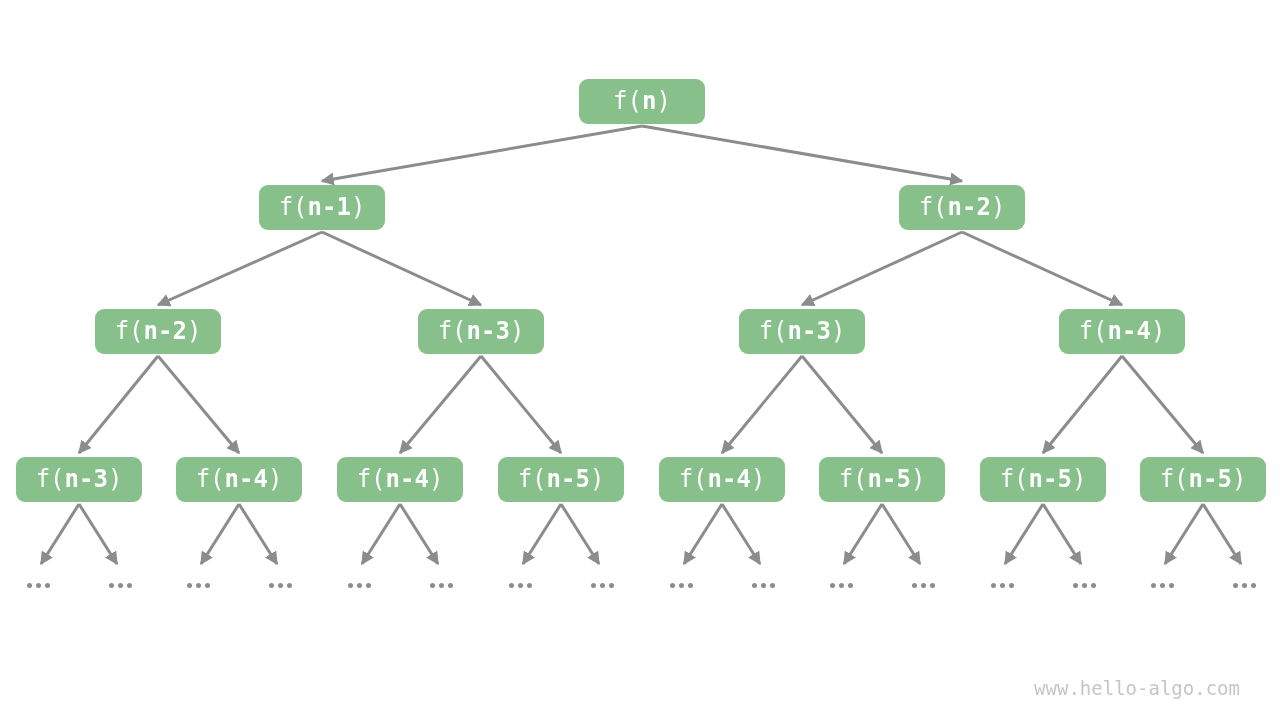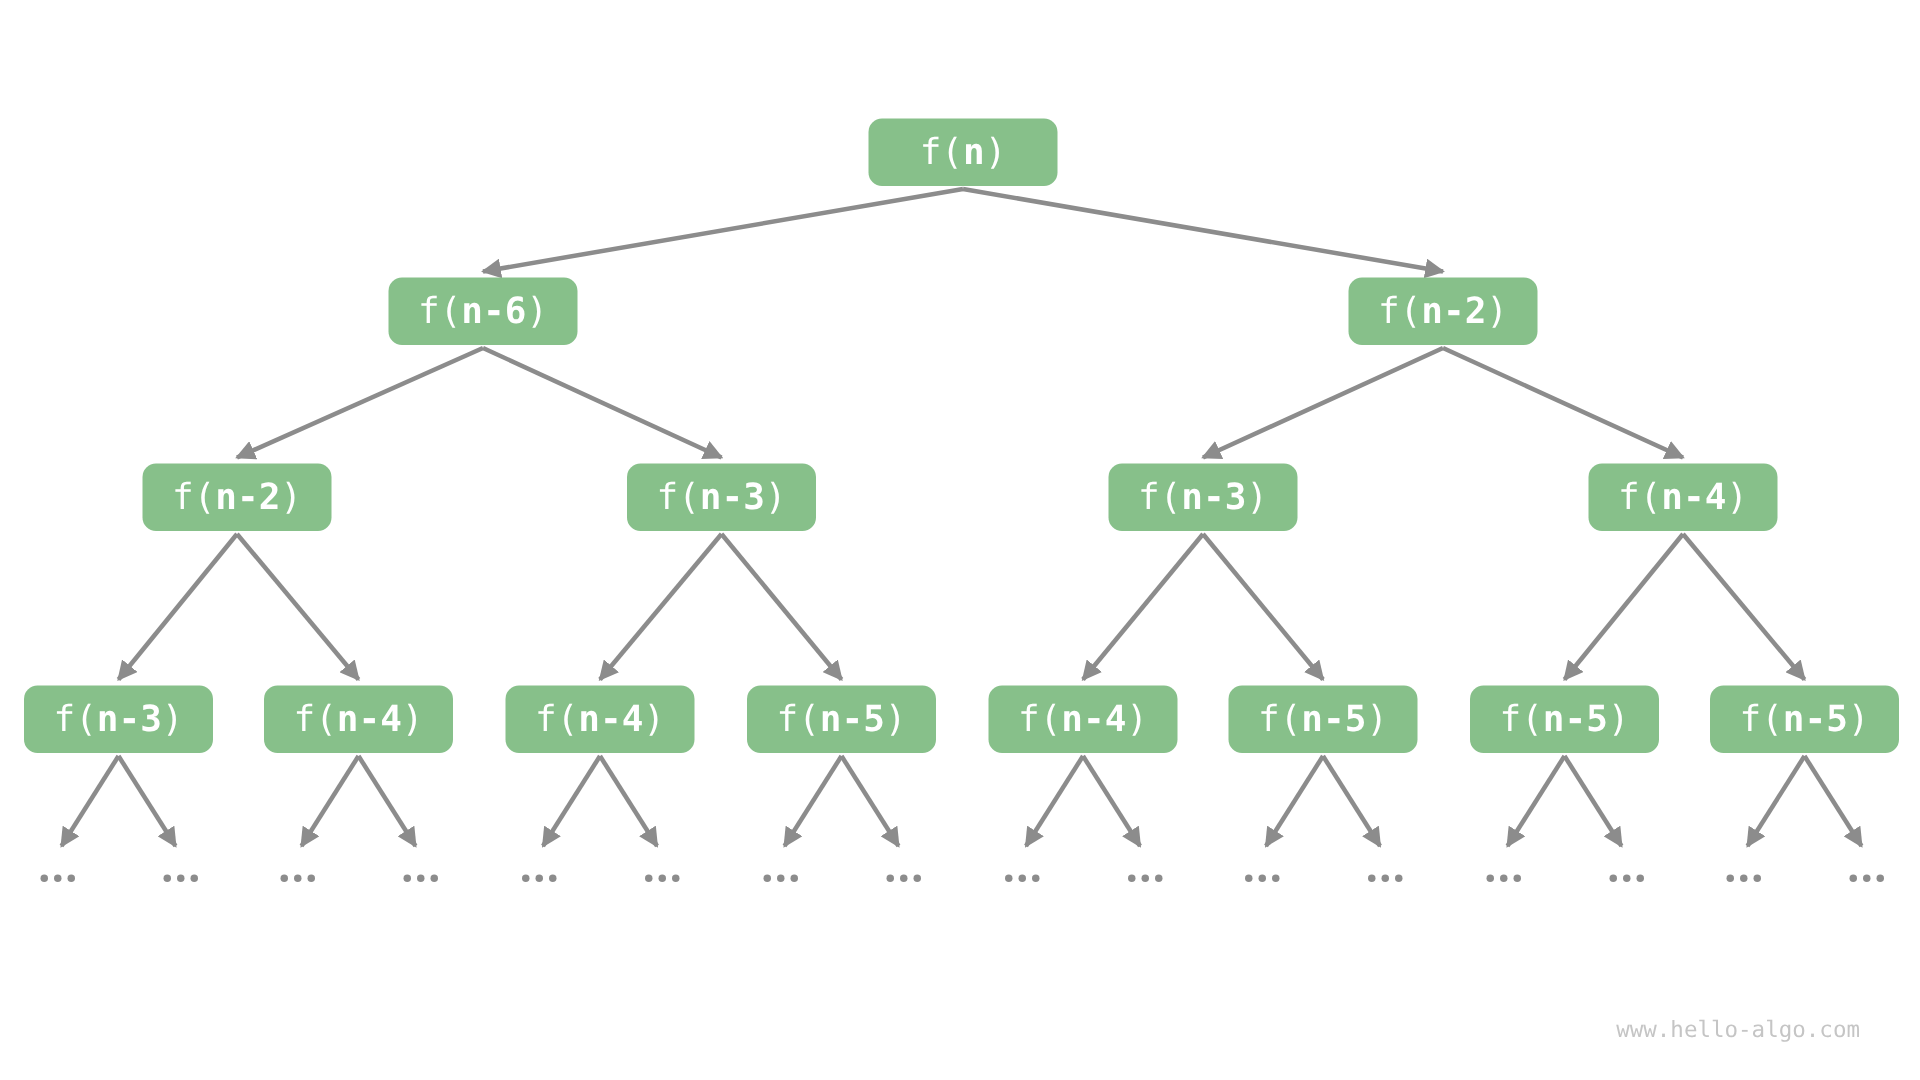--- a/index.html
+++ b/index.html
@@ -51,21 +51,21 @@
   .dot {
     width: 5px;
     height: 5px;
     border-radius: 50%;
     background: var(--dots-color, #8c8c8c);
   }
   .watermark {
     position: absolute;
     top: 677px;
     right: 40px;
-    font-size: 15px;
+    font-size: 19px;
     letter-spacing: 0px;
     color: var(--watermark-color, #c5c5c5);
   }
 </style>
 </head>
 <body>
 
 <div class="stage">
 
   <svg id="edges" width="1280" height="720" viewBox="0 0 1280 720">
@@ -103,21 +103,21 @@
         <line x1="882" y1="504" x2="920" y2="564" stroke="#8c8c8c" stroke-width="3" marker-end="url(#arrowhead)"></line>
         <line x1="1043" y1="504" x2="1005" y2="564" stroke="#8c8c8c" stroke-width="3" marker-end="url(#arrowhead)"></line>
         <line x1="1043" y1="504" x2="1081" y2="564" stroke="#8c8c8c" stroke-width="3" marker-end="url(#arrowhead)"></line>
         <line x1="1203" y1="504" x2="1165" y2="564" stroke="#8c8c8c" stroke-width="3" marker-end="url(#arrowhead)"></line>
         <line x1="1203" y1="504" x2="1241" y2="564" stroke="#8c8c8c" stroke-width="3" marker-end="url(#arrowhead)"></line>
       </g>
   </svg>
 
   <div id="nodes-layer">
       <div class="node" style="left: 579px; top: 79px;"><span class="pre">f(</span><span class="arg">n</span><span class="post">)</span></div>
-      <div class="node" style="left: 259px; top: 185px;"><span class="pre">f(</span><span class="arg">n-6</span><span class="post">)</span></div>
+      <div class="node" style="left: 259px; top: 185px;"><span class="pre">f(</span><span class="arg">n-1</span><span class="post">)</span></div>
       <div class="node" style="left: 899px; top: 185px;"><span class="pre">f(</span><span class="arg">n-2</span><span class="post">)</span></div>
       <div class="node" style="left: 95px; top: 309px;"><span class="pre">f(</span><span class="arg">n-2</span><span class="post">)</span></div>
       <div class="node" style="left: 418px; top: 309px;"><span class="pre">f(</span><span class="arg">n-3</span><span class="post">)</span></div>
       <div class="node" style="left: 739px; top: 309px;"><span class="pre">f(</span><span class="arg">n-3</span><span class="post">)</span></div>
       <div class="node" style="left: 1059px; top: 309px;"><span class="pre">f(</span><span class="arg">n-4</span><span class="post">)</span></div>
       <div class="node" style="left: 16px; top: 457px;"><span class="pre">f(</span><span class="arg">n-3</span><span class="post">)</span></div>
       <div class="dots" style="left: 26.5px; top: 582.5px;">
         <span class="dot"></span>
         <span class="dot"></span>
         <span class="dot"></span>

